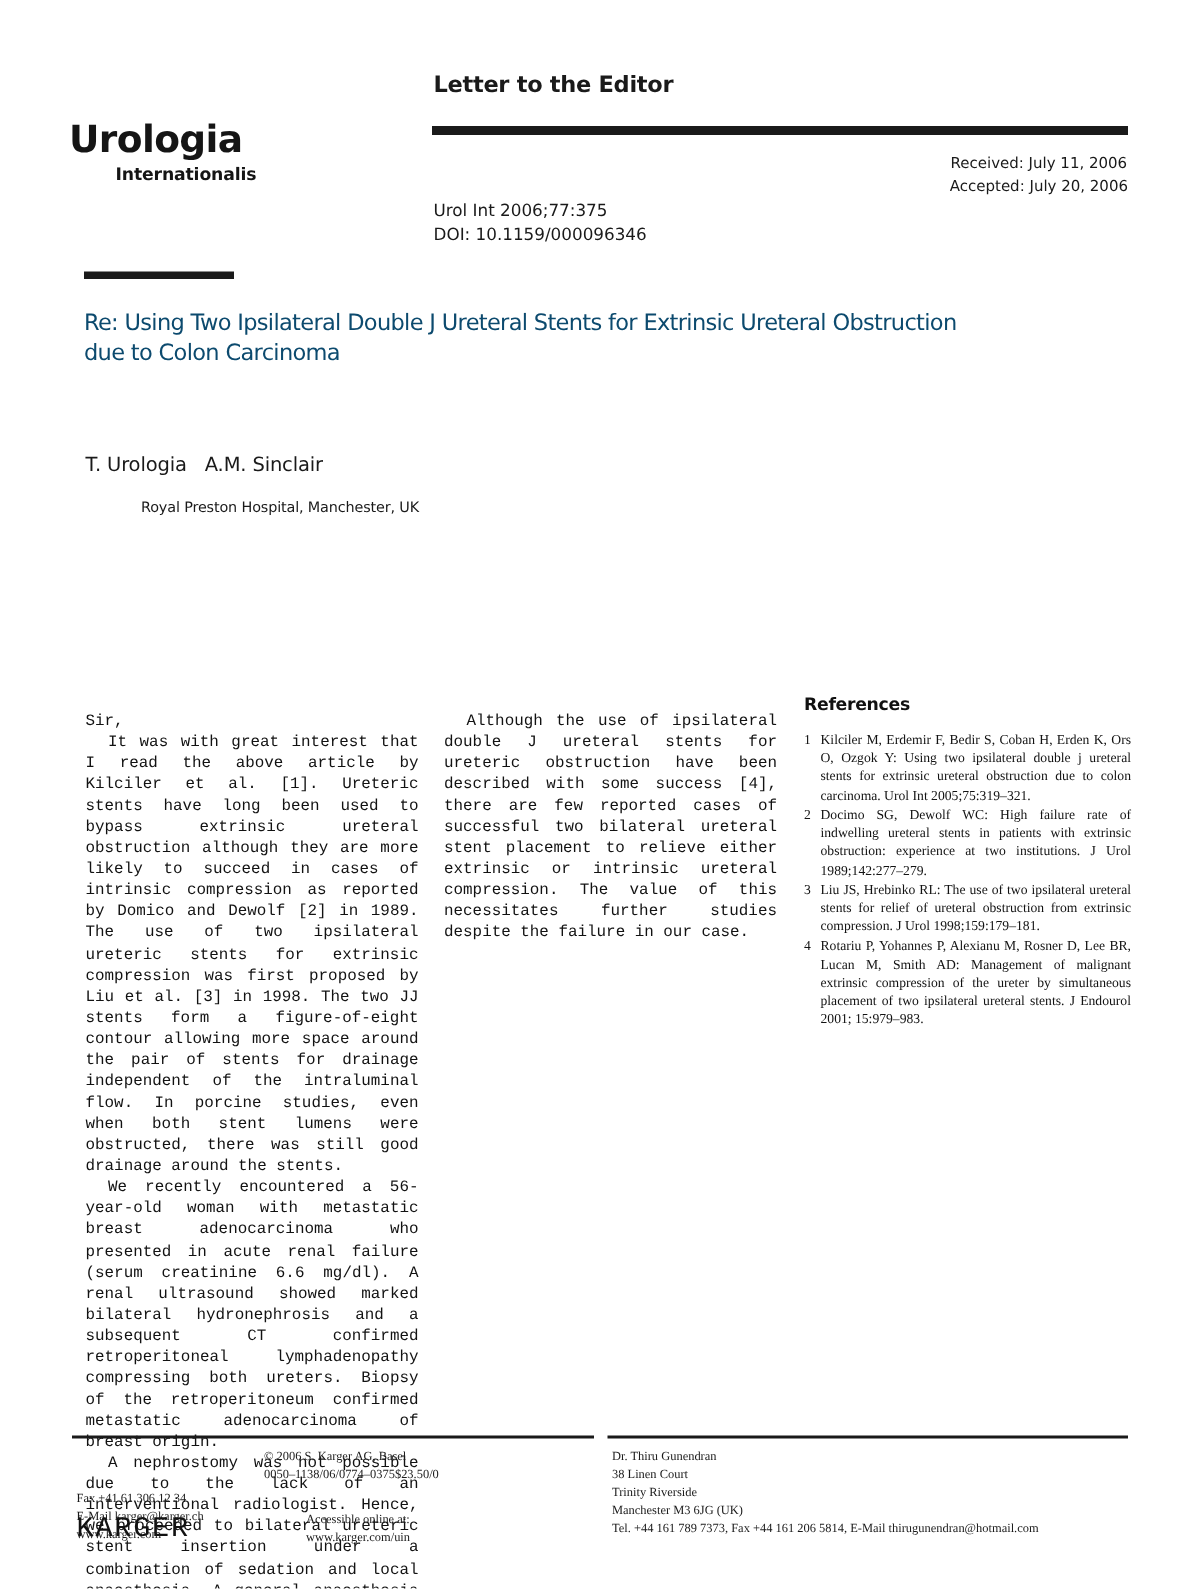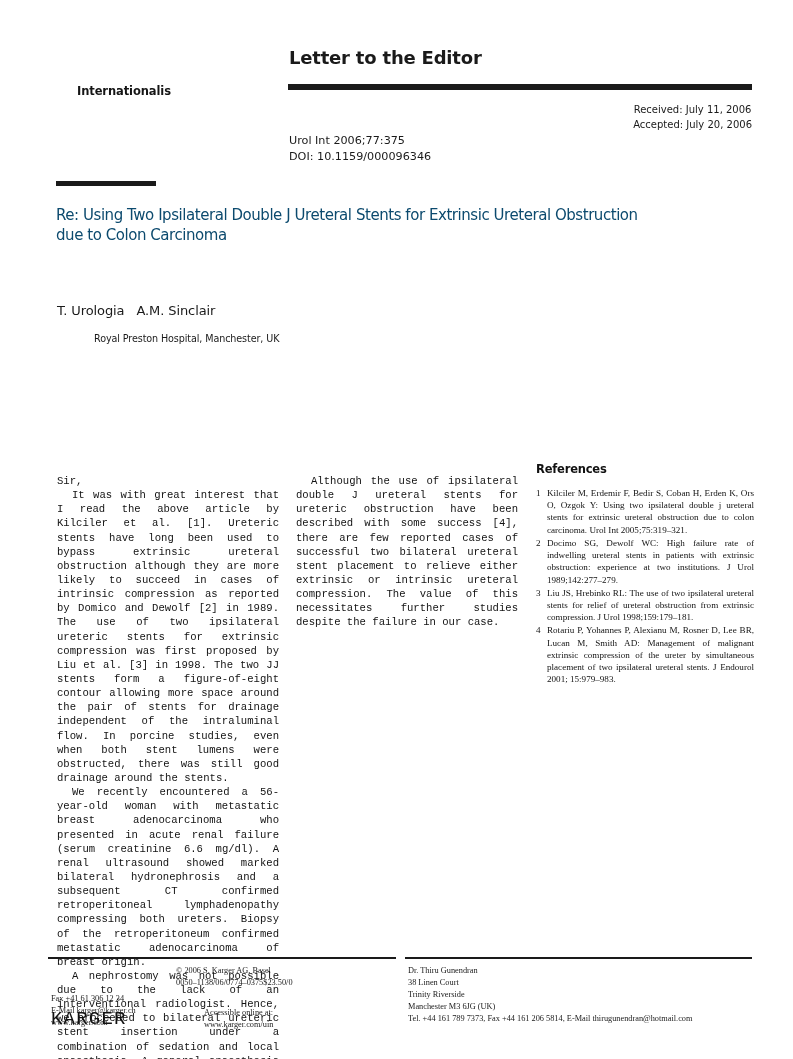--- a/index.html
+++ b/index.html
@@ -42,21 +42,21 @@
     letter-spacing: -0.1px;
     margin-top: 4px;
     padding-left: 31px;
   }
 
   #section-label {
     left: 289px;
     top: 47px;
     font-family: "DejaVu Sans", sans-serif;
     font-weight: bold;
-    font-size: 18px;
+    font-size: 15px;
     letter-spacing: -0.2px;
     color: #1a1a1a;
   }
 
   #header-bar {
     left: 288px;
     top: 84px;
     width: 464px;
     height: 6px;
   }
@@ -224,20 +224,21 @@
     font-family: "Liberation Serif", serif;
     font-size: 8.3px;
     line-height: 1.44;
     color: #1a1a1a;
   }
 </style>
 </head>
 <body>
 
 <div class="abs" id="masthead-logo">
+  <div id="journal-title">Urologia</div>
   <div id="journal-subtitle">Internationalis</div>
 </div>
 
 <div class="abs" id="section-label">Letter to the Editor</div>
 
 <div class="rule" id="header-bar"></div>
 
 <div class="abs" id="citation-block">
   <div>Urol Int 2006;77:375</div>
   <div>DOI: 10.1159/000096346</div>

